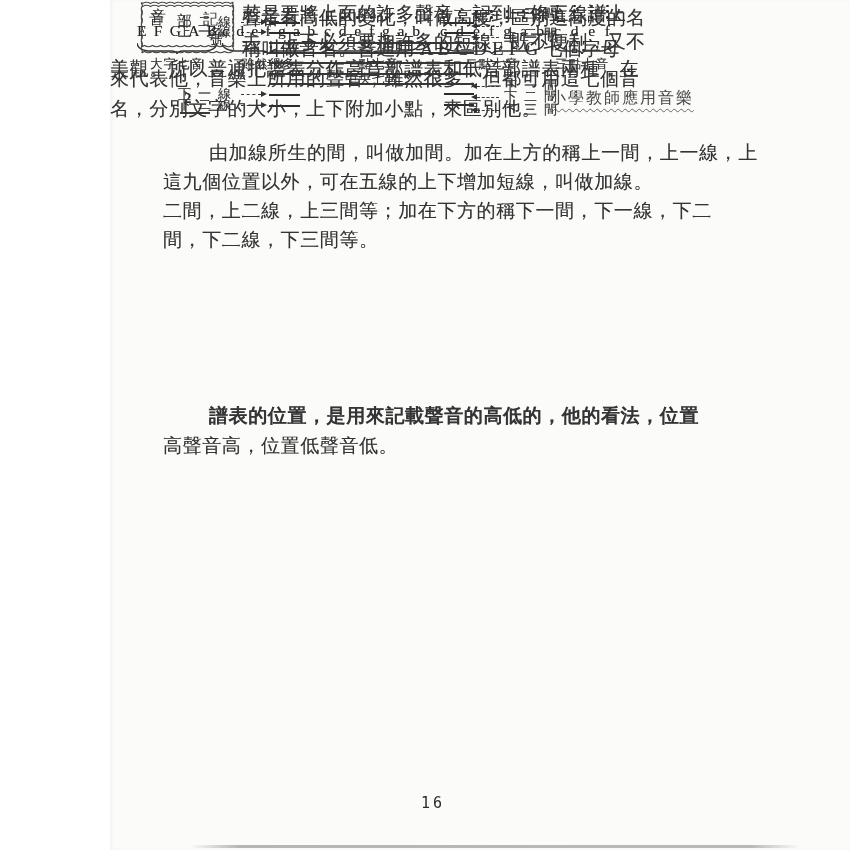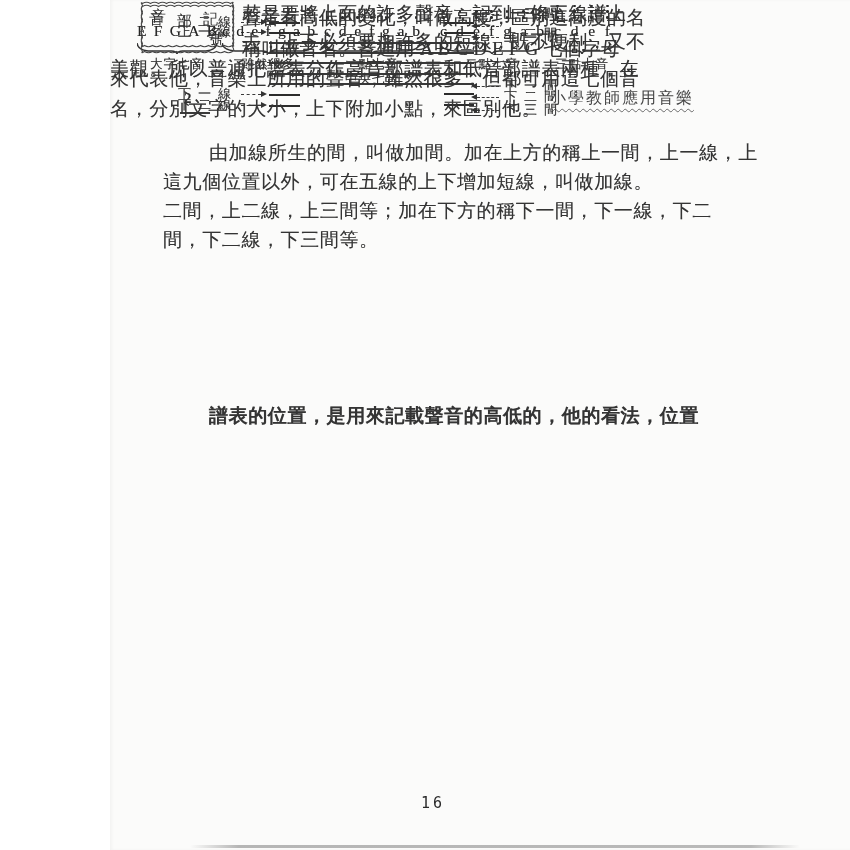--- a/index.html
+++ b/index.html
@@ -168,20 +168,21 @@
       <div class="dg-label" style="left: 394px; top: 88px;">下二間</div>
       <div class="dg-arrow" style="left: 361px; top: 106.5px; width: 28px;">
         <div class="dg-dash" style="left: 6px; right: 0px;"></div>
         <div class="dg-tri tri-l"></div>
       </div>
       <div class="dg-label" style="left: 394px; top: 101px;">下三間</div>
     </div>
 
   <div id="para-staff" class="tblock">
       <div class="tline">譜表的位置，是用來記載聲音的高低的，他的看法，位置</div>
+      <div class="tline">高聲音高，位置低聲音低。</div>
     </div>
 
   <div id="sec-pitch">
     <div id="pitch-box" class="wavy-box">
         <svg width="95" height="47">
           <path d="M2.5,2.5 Q6.5,0.10000000000000009 10.5,2.5 Q14.5,0.10000000000000009 18.5,2.5 Q22.5,0.10000000000000009 26.5,2.5 Q30.5,0.10000000000000009 34.5,2.5 Q38.5,0.10000000000000009 42.5,2.5 Q46.5,0.10000000000000009 50.5,2.5 Q54.5,0.10000000000000009 58.5,2.5 Q62.5,0.10000000000000009 66.5,2.5 Q70.5,0.10000000000000009 74.5,2.5 Q78.5,0.10000000000000009 82.5,2.5 Q86.5,0.10000000000000009 90.5,2.5 Q94.5,0.10000000000000009 92.5,2.5 Q94.9,6.5 92.5,10.5 Q94.9,14.5 92.5,18.5 Q94.9,22.5 92.5,26.5 Q94.9,30.5 92.5,34.5 Q94.9,38.5 92.5,42.5 Q94.9,46.5 92.5,44.5 Q88.5,46.9 84.5,44.5 Q80.5,46.9 76.5,44.5 Q72.5,46.9 68.5,44.5 Q64.5,46.9 60.5,44.5 Q56.5,46.9 52.5,44.5 Q48.5,46.9 44.5,44.5 Q40.5,46.9 36.5,44.5 Q32.5,46.9 28.5,44.5 Q24.5,46.9 20.5,44.5 Q16.5,46.9 12.5,44.5 Q8.5,46.9 4.5,44.5 Q0.5,46.9 2.5,44.5 Q0.10000000000000009,40.5 2.5,36.5 Q0.10000000000000009,32.5 2.5,28.5 Q0.10000000000000009,24.5 2.5,20.5 Q0.10000000000000009,16.5 2.5,12.5 Q0.10000000000000009,8.5 2.5,4.5 Q0.10000000000000009,0.5 2.5,2.5 Z" fill="none" stroke="#4a4a4a" stroke-width="1.1"></path>
         </svg>
       <span class="box-char">音</span>
       <span class="box-char">名</span>
     </div>

